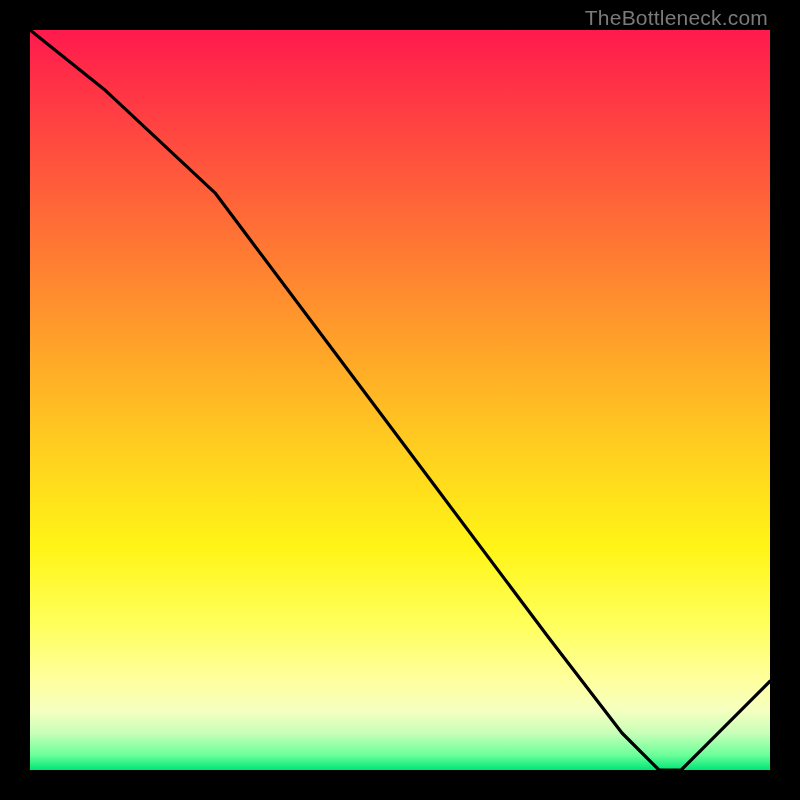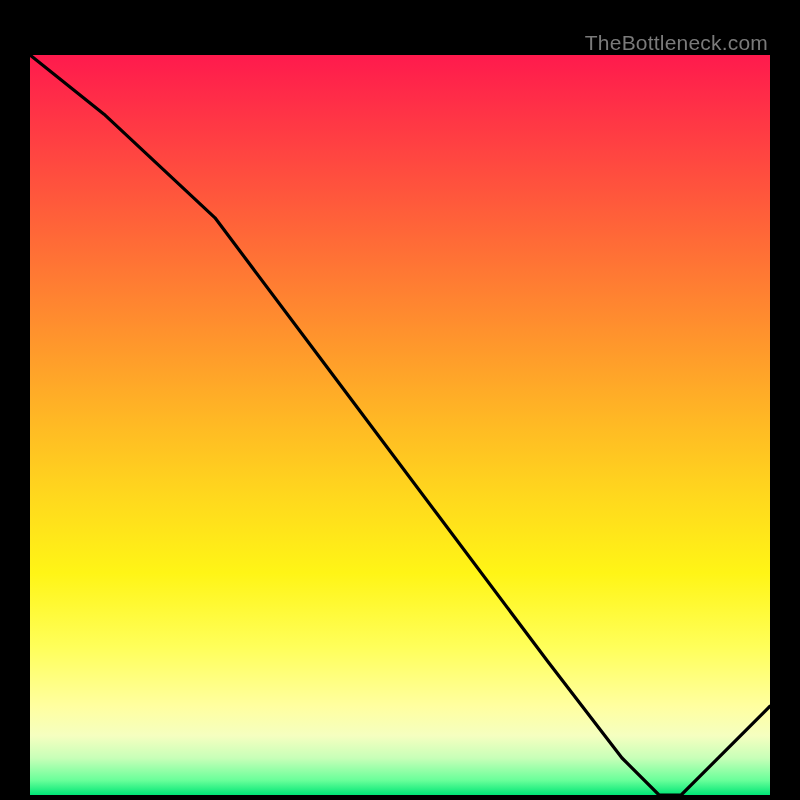--- a/index.html
+++ b/index.html
@@ -9,21 +9,20 @@
     height: 800px;
     background: #000;
     overflow: hidden;
     font-family: Arial, Helvetica, sans-serif;
   }
   .frame {
     position: relative;
     width: 800px;
     height: 588px;
     background: #000;
-    margin-top: 25px;
   }
   .plot-area {
     position: absolute;
     left: 30px;
     top: 30px;
     width: 740px;
     height: 740px;
     background: linear-gradient(
       to bottom,
       #ff1a4d 0%,

